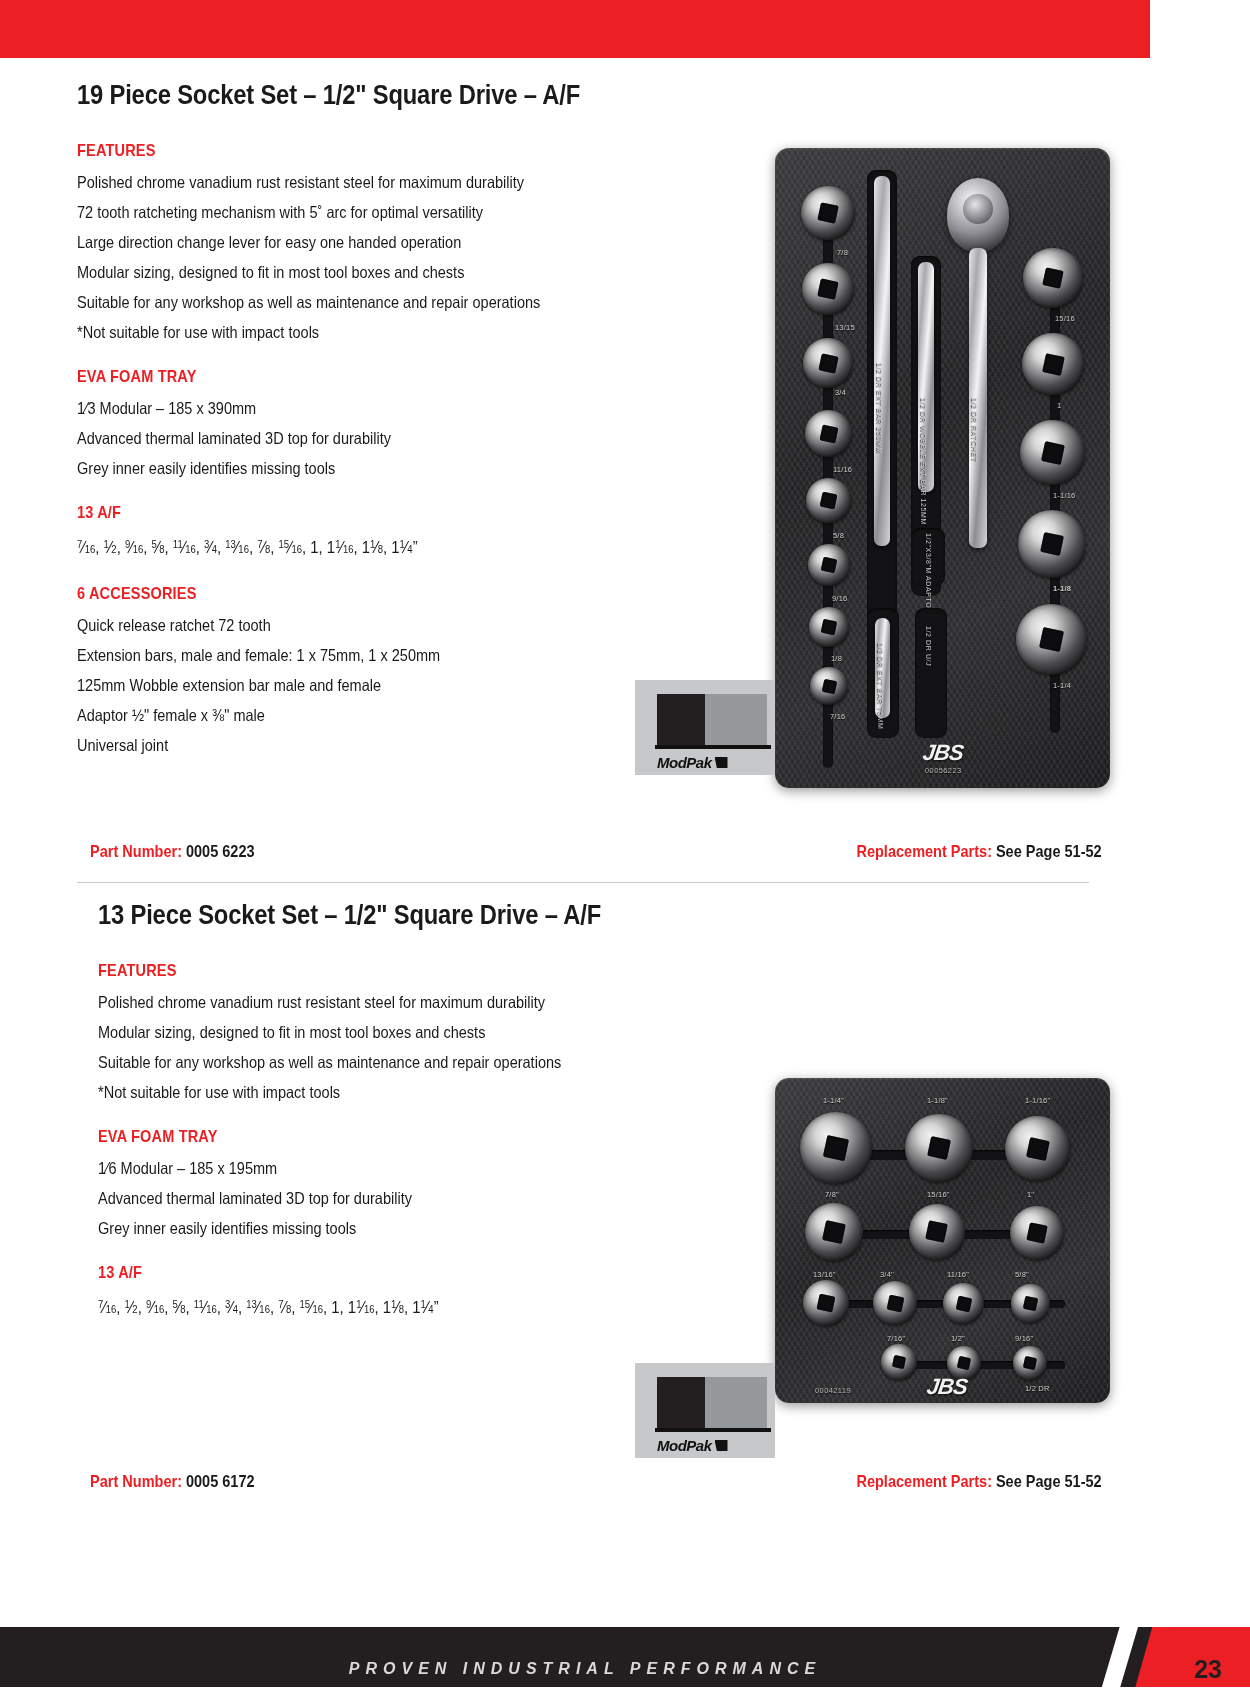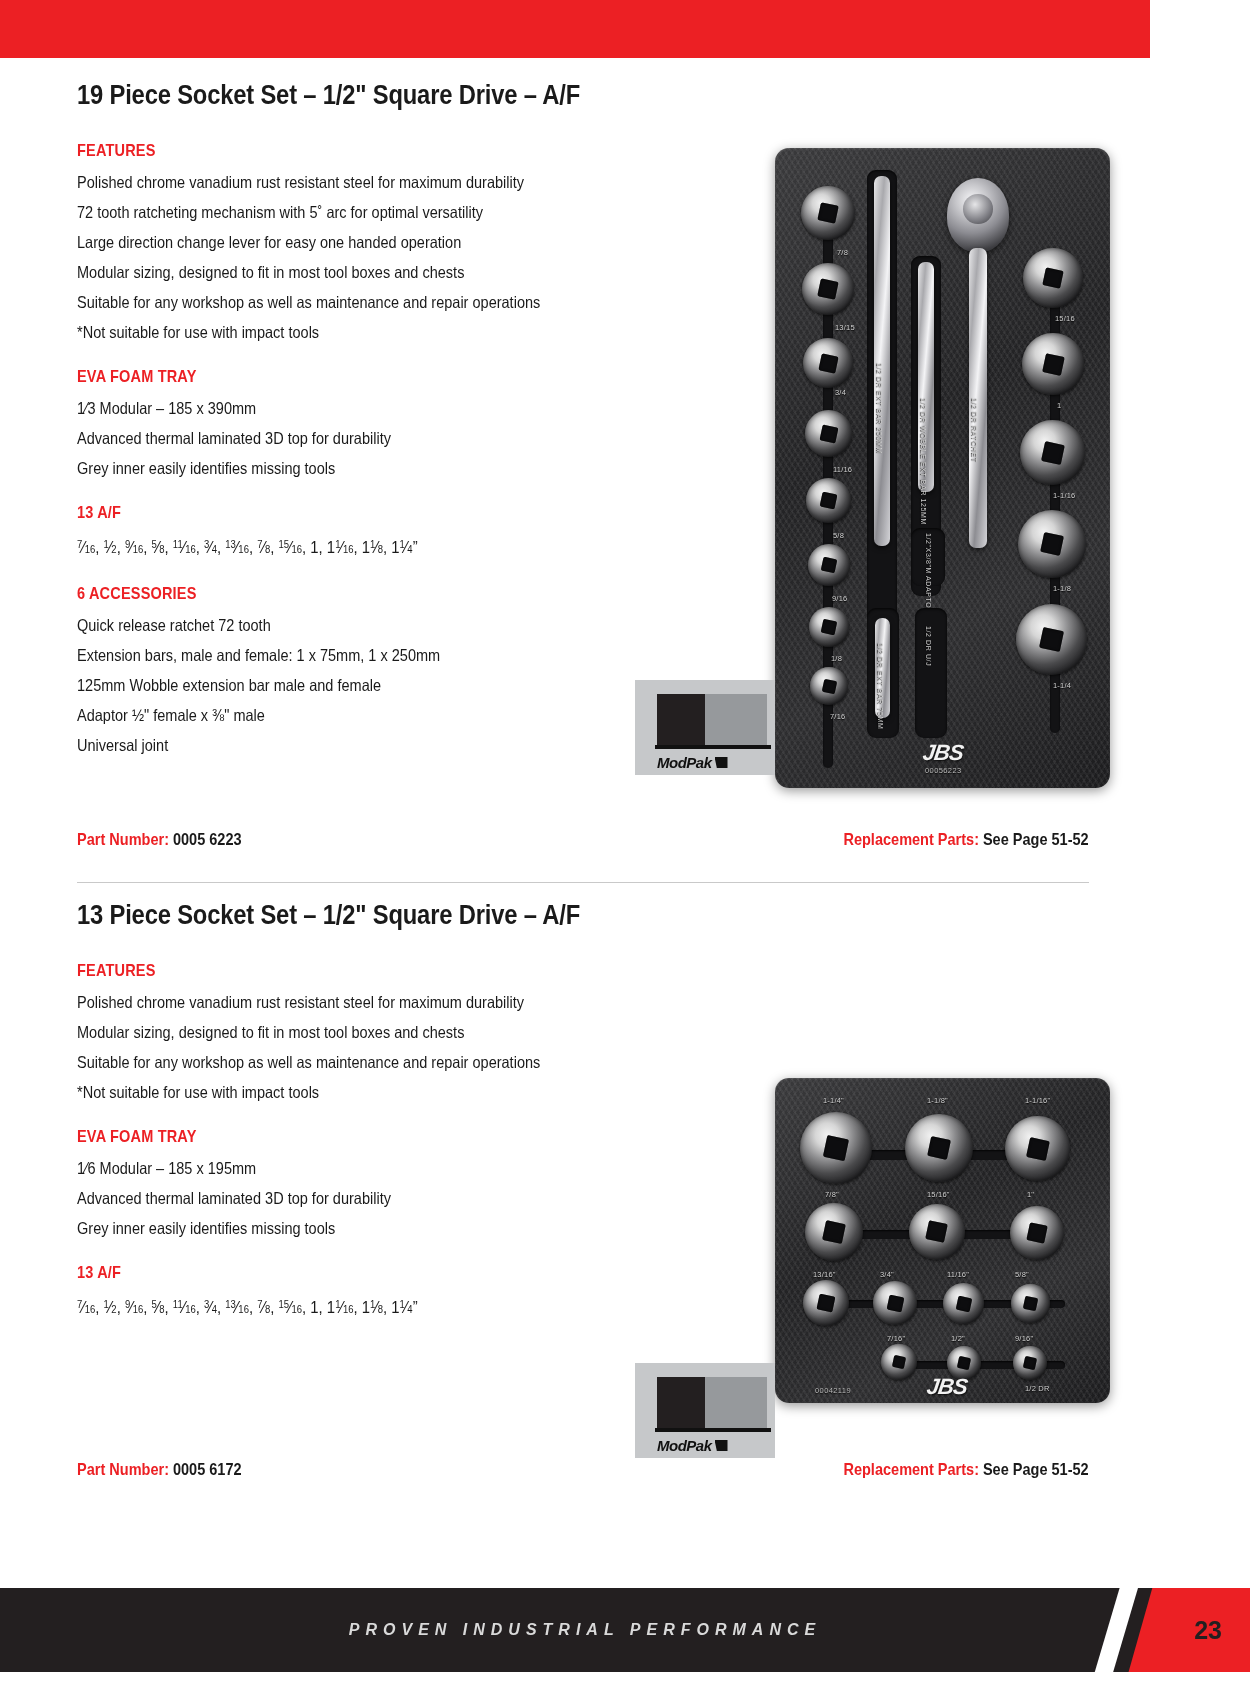--- a/index.html
+++ b/index.html
@@ -21,21 +21,21 @@
 
   
   .page { position:absolute; top:0; left:0; width:1250px; height:1688px; }
 
   .product {
     position:absolute;
     left:77px;
     width:1012px;
   }
   .product.p1 { top:80px; }
-  .product.p2 { top:900px; }
+  .product.p2 { top:900px;margin-left:21px; }
 
   .prod-title {
     font-family:"Liberation Sans Narrow","Liberation Sans", sans-serif;
     font-size:27px;
     font-weight:bold;
     color:#1a1a1a;
     letter-spacing:-0.2px;
     transform:scaleX(0.88);
     transform-origin:left center;
     white-space:nowrap;
@@ -71,22 +71,22 @@
     transform:scaleX(0.9);
     transform-origin:left center;
     white-space:nowrap;
   }
   .sizes sup { font-size:0.64em; vertical-align:0.45em; }
   .sizes sub { font-size:0.64em; vertical-align:-0.05em; }
 
   
   .partrow {
     position:absolute;
-    left:77px; width:1012px;
-    display:flex; justify-content:space-between; align-items:flex-end;
+    left:90px; width:1012px;
+    display:flex; justify-content:space-between; align-items:flex-end;margin-top:12px;
   }
   .partrow.r1 { top:830px; }
   .partrow.r2 { top:1460px; }
   .pn-label, .rp-label {
     color:#ec2024; font-weight:bold; font-size:16.5px;
   }
   .pn-value, .rp-value {
     color:#1a1a1a; font-weight:bold; font-size:16.5px;
   }
   .pn-wrap, .rp-wrap {
@@ -96,22 +96,22 @@
   .pn-wrap { transform-origin:left center; }
   .rp-wrap { transform-origin:right center; }
 
   .divider {
     position:absolute; left:77px; top:882px;
     width:1012px; height:1px; background:#c9c9c9;
   }
 
   
   .footer {
-    position:absolute; left:0; bottom:16px;
-    width:1250px; height:84px;
+    position:absolute; left:0; bottom:1px;
+    width:1250px; height:60px;
     overflow:hidden;
     text-align:right;
   }
   .footer-dark {
     position:absolute; left:0; top:0;
     width:1250px; height:84px;
     background:#231f20;
   }
   .footer-red {
     position:absolute; right:0; top:0;
@@ -365,21 +365,21 @@
       <div class="well big" style="left:248px; top:100px; width:60px; height:60px;"></div>
       <div class="well-lbl" style="left:280px; top:166px;">15/16</div>
 
       <div class="well big" style="left:247px; top:185px; width:62px; height:62px;"></div>
       <div class="well-lbl" style="left:282px; top:253px;">1</div>
 
       <div class="well big" style="left:245px; top:272px; width:65px; height:65px;"></div>
       <div class="well-lbl" style="left:278px; top:343px;">1-1/16</div>
 
       <div class="well big" style="left:243px; top:362px; width:68px; height:68px;"></div>
-      <div class="well-lbl" style="left:278px; top:436px;">1-1/8</div>
+      <div class="well-lbl" style="left:278px; top:436px;font-weight:bold;">1-1/8</div>
 
       <div class="well big" style="left:241px; top:456px; width:71px; height:71px;"></div>
       <div class="well-lbl" style="left:278px; top:533px;">1-1/4</div>
 
       <div class="jbs-logo" style="left:148px; top:592px;">JBS</div>
       <div class="tray-code" style="left:150px; top:618px;">00056223</div>
     </div>
 
     <div class="modpak-badge m1">
       <div class="modpak-inner"></div>

